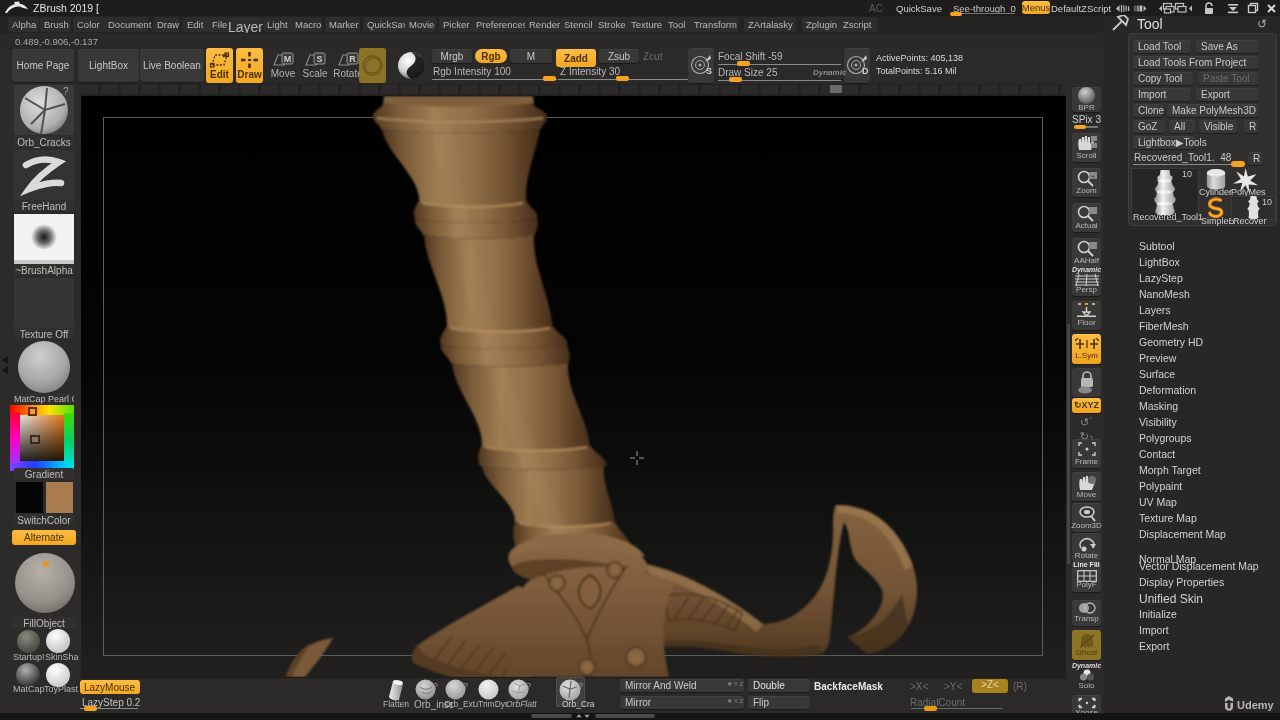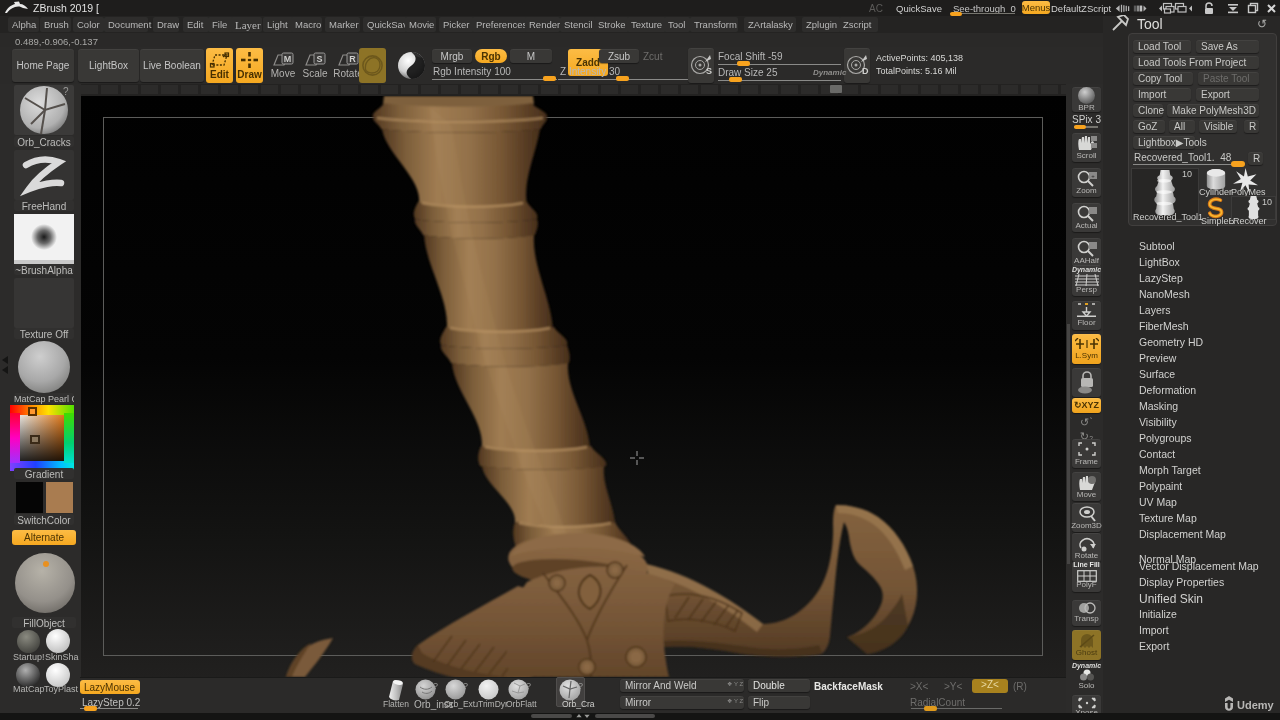--- a/index.html
+++ b/index.html
@@ -89,21 +89,21 @@
 <div class="abs lbl" style="left:77px;top:19px;font-size:9.5px;">Color</div>
 <div class="abs" style="left:104px;top:17px;width:44px;height:15px;background:#2e2d2c;border-radius:2px;"></div>
 <div class="abs lbl" style="left:108px;top:19px;font-size:9.5px;">Document</div>
 <div class="abs" style="left:153px;top:17px;width:26px;height:15px;background:#2e2d2c;border-radius:2px;"></div>
 <div class="abs lbl" style="left:157px;top:19px;font-size:9.5px;">Draw</div>
 <div class="abs" style="left:183px;top:17px;width:26px;height:15px;background:#2e2d2c;border-radius:2px;"></div>
 <div class="abs lbl" style="left:187px;top:19px;font-size:9.5px;">Edit</div>
 <div class="abs" style="left:208px;top:17px;width:26px;height:15px;background:#2e2d2c;border-radius:2px;"></div>
 <div class="abs lbl" style="left:212px;top:19px;font-size:9.5px;">File</div>
 <div class="abs" style="left:231px;top:17px;width:31px;height:15px;background:#2e2d2c;border-radius:2px;"></div>
-<div class="abs lbl" style="left:235px;top:19px;font-size:11px;font-family:Liberation Serif, serif;">Layer</div>
+<div class="abs lbl" style="left:228px;top:19px;font-size:14px;">Layer</div>
 <div class="abs" style="left:263px;top:17px;width:31px;height:15px;background:#2e2d2c;border-radius:2px;"></div>
 <div class="abs lbl" style="left:267px;top:19px;font-size:9.5px;">Light</div>
 <div class="abs" style="left:291px;top:17px;width:31px;height:15px;background:#2e2d2c;border-radius:2px;"></div>
 <div class="abs lbl" style="left:295px;top:19px;font-size:9.5px;">Macro</div>
 <div class="abs" style="left:325px;top:17px;width:35px;height:15px;background:#2e2d2c;border-radius:2px;"></div>
 <div class="abs lbl" style="left:329px;top:19px;font-size:9.5px;">Marker</div>
 <div class="abs" style="left:363px;top:17px;width:44px;height:15px;background:#2e2d2c;border-radius:2px;"></div>
 <div class="abs lbl" style="left:367px;top:19px;font-size:9.5px;">QuickSave</div>
 <div class="abs" style="left:405px;top:17px;width:31px;height:15px;background:#2e2d2c;border-radius:2px;"></div>
 <div class="abs lbl" style="left:409px;top:19px;font-size:9.5px;">Movie</div>
@@ -187,21 +187,21 @@
           <stop offset="1" stop-color="#3a3a3a"></stop>
         </radialGradient>
       </defs>
 <circle cx="14.5" cy="14.5" r="13.5" fill="url(#msph)"></circle>
 <path d="M14.5 1 A13.5 13.5 0 0 1 14.5 28 C8 24 8 19 14.5 14.5 C20 10.5 20 5 14.5 1 Z" fill="#111111" opacity="0.92"></path>
 <path d="M14.5 1 A13.5 13.5 0 0 1 25 7 C20 6 16 4 14.5 1 Z" fill="#3a3a3a" opacity="0.6"></path>
     </svg>
 <div class="abs btn" style="left:432px;top:49px;width:40px;height:14px;font-size:10px;">Mrgb</div>
 <div class="abs obtn" style="left:475px;top:49px;width:32px;height:14px;font-size:10px;border-radius:7px;">Rgb</div>
 <div class="abs btn" style="left:510px;top:49px;width:42px;height:14px;font-size:10px;">M</div>
-<div class="abs obtn" style="left:568px;top:49px;width:40px;height:27px;font-size:10px;">Zadd</div>
+<div class="abs obtn" style="left:556px;top:49px;width:40px;height:18px;font-size:10px;">Zadd</div>
 <div class="abs btn" style="left:599px;top:49px;width:40px;height:14px;font-size:10px;">Zsub</div>
 <div class="abs dim" style="left:643px;top:51px;font-size:10px;">Zcut</div>
 <div class="abs lbl" style="left:433px;top:66px;font-size:10px;">Rgb Intensity 100</div>
 <div class="slider" style="left:432px;top:79px;width:125px;"></div>
 <div class="handle" style="left:543px;top:76px;"></div>
 <div class="abs lbl" style="left:560px;top:66px;font-size:10px;">Z Intensity 30</div>
 <div class="slider" style="left:558px;top:79px;width:130px;"></div>
 <div class="handle" style="left:616px;top:76px;"></div>
 <div class="abs btn" style="left:688px;top:48px;width:26px;height:35px;"></div>
 <svg class="abs" style="left:690px;top:53px;" width="23" height="25" viewBox="0 0 23 25">
@@ -803,21 +803,21 @@
 <defs>
         <radialGradient id="bs4" cx="0.4" cy="0.32" r="0.8">
           <stop offset="0" stop-color="#e0e0e0"></stop>
           <stop offset="1" stop-color="#9a9a9a"></stop>
         </radialGradient>
       </defs>
 <circle cx="10.5" cy="10.5" r="10.0" fill="url(#bs4)"></circle>
       <path d="M6 4 L12 7 L17 5 M12 7 L10 14 L4 12 M10 14 L16 13" stroke="#999" stroke-width="1" fill="none"></path>
     </svg>
 <div class="abs" style="left:526px;top:681px;font-size:9px;color:#9a9a98;">?</div>
-<div class="abs" style="left:506px;top:699px;font-size:8.5px;color:#b5b5b3;">OrbFlatt</div>
+<div class="abs" style="left:506px;top:699px;font-size:8.5px;color:#b5b5b3;font-style:italic;">OrbFlatt</div>
 <div class="abs" style="left:556px;top:677px;width:29px;height:30px;background:#413f3e;border:1px solid #504e4d;border-radius:2px;"></div>
 <svg class="abs" style="left:559px;top:679px;" width="22" height="22" viewBox="0 0 22 22">
 <defs>
         <radialGradient id="bs5" cx="0.4" cy="0.32" r="0.8">
           <stop offset="0" stop-color="#e2e2e2"></stop>
           <stop offset="1" stop-color="#9a9a9a"></stop>
         </radialGradient>
       </defs>
 <circle cx="11.0" cy="11.0" r="10.5" fill="url(#bs5)"></circle>
       <g stroke="#666" stroke-width="1.2" fill="none">

